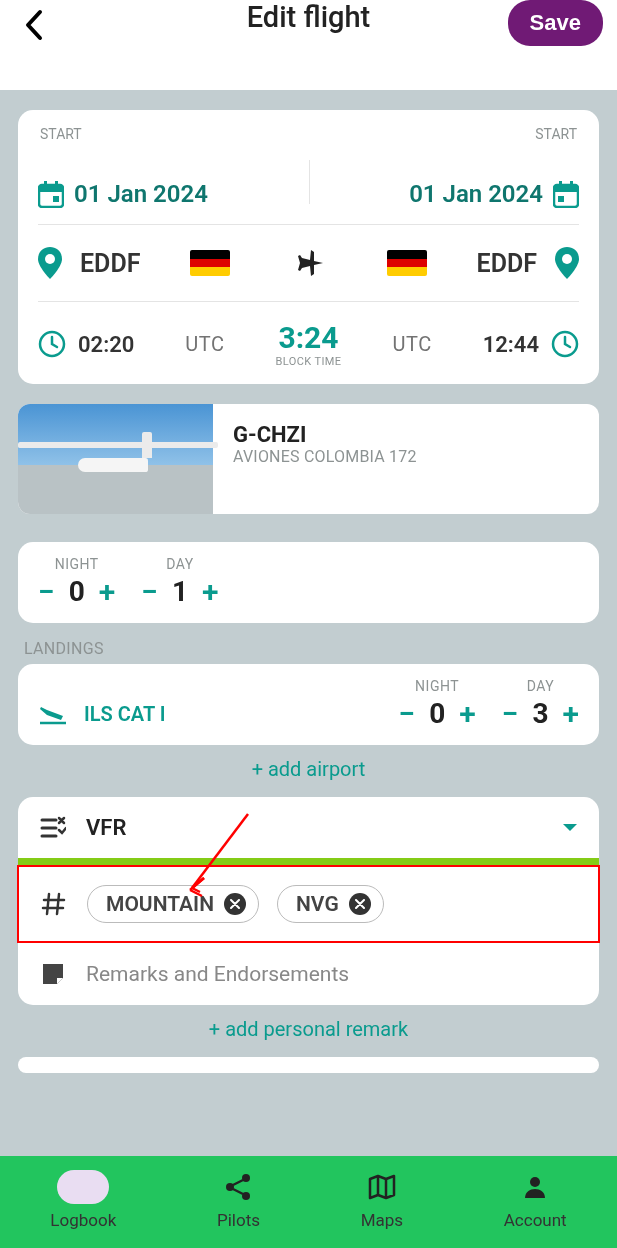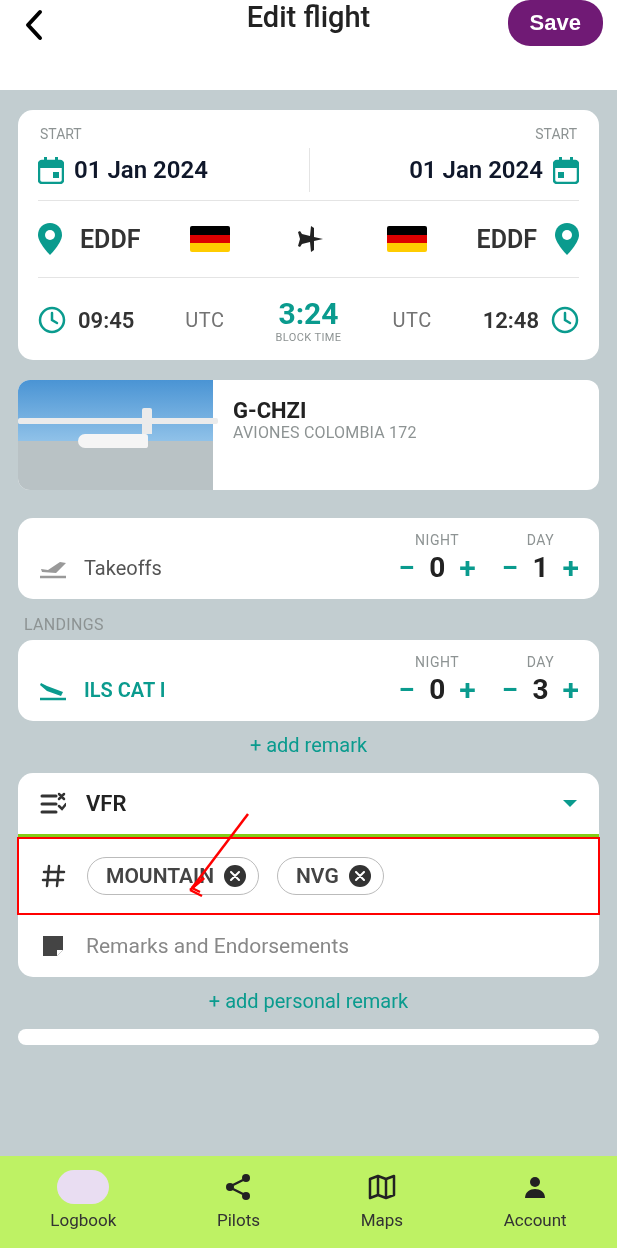--- a/index.html
+++ b/index.html
@@ -55,21 +55,21 @@
   
   .labels-row { display: flex; justify-content: space-between; color: #8d9393; font-size: 14px; padding: 4px 2px 4px 2px;}
   .date-row {
     display: flex;
     justify-content: space-between;
     align-items: center;
     padding: 10px 0 16px 0;
     border-bottom: 1px solid #e4e4e4;
     position: relative;
   }
-  .date-left, .date-right { display: flex; align-items: center; gap: 10px; font-size: 24px; font-weight: 600; color:#0f172a; }
+  .date-left, .date-right { display: flex; align-items: center; gap: 10px; font-size: 24px; font-weight: 600; color:#0f766e;margin-top:24px; }
   .vsep { width: 1px; height: 44px; background: #e4e4e4; position: absolute; left: 50%; }
   .airport-row {
     display: flex;
     align-items: center;
     justify-content: space-between;
     padding: 22px 0;
     border-bottom: 1px solid #e4e4e4;
   }
   .airport-side { display: flex; align-items: center; gap: 18px; font-size: 25px; font-weight: 600;}
   .flag {
@@ -109,37 +109,37 @@
   .counter-lbl { font-size:14px; color:#8d9393; letter-spacing:0.5px;}
   .counter-controls { display:flex; align-items:center; gap:12px; margin-top:2px;}
   .counter-btn { color:#0a9b8e; font-size:30px; font-weight:600; }
   .counter-val { font-size:28px; font-weight:700; color:#222; min-width:20px; text-align:center;}
 
   .section-lbl { color:#8d9393; font-size:16px; margin: 2px 6px 6px; letter-spacing:0.3px;}
   .add-link { text-align:center; color:#0a9b8e; font-size:20px; padding:4px 0 16px; }
 
   
   .detail-card { background:#fff; border-radius:15px; }
-  .detail-row { padding:18px 20px; display:flex; align-items:center; gap:18px; font-size:22px; font-weight:600; color:#222; border-bottom:3px solid #84cc16;}
+  .detail-row { padding:18px 20px; display:flex; align-items:center; gap:18px; font-size:22px; font-weight:600; color:#222; border-bottom:7px solid #84cc16;}
   .detail-row.last { border-bottom:none;}
   .row-icon { width:30px; display:flex; justify-content:center;}
   .chev { margin-left:auto; color:#0a9b8e;}
   .tag { display:inline-flex; align-items:center; gap:10px; border:1.5px solid #bbb; border-radius:22px; padding:6px 12px 6px 18px; font-size:21px; color:#444;}
   .tag-close { width:22px; height:22px; background:#333; border-radius:50%; color:#fff; display:flex; align-items:center; justify-content:center; font-size:14px; font-weight:700;}
   .remarks-row { color:#888; font-weight:400; font-size:21px;text-align:center;}
   .remarks-row .remark-icon-svg { fill:#444; }
 
   
   .annot-box { border:2.5px solid #ff0000; margin:0 -1px; }
   .arrow { position:absolute; left:180px; top:806px; pointer-events:none; z-index:5;}
 
   
   .bottom-nav {
     position:absolute; bottom:0; left:0; right:0;
-    background:#bef264;
+    background:#22c55e;
     display:flex; justify-content:space-around; align-items:center;
     padding:14px 0 18px;
   }
   .nav-item { display:flex; flex-direction:column; align-items:center; gap:6px; font-size:17px; color:#333;}
   .nav-icon { width:34px; height:34px; display:flex; align-items:center; justify-content:center;}
   .nav-active { background:#e9ddf2; border-radius:20px; padding:4px 26px;}
 
   svg { display:block; }
 </style>
 </head>
@@ -207,30 +207,30 @@
             <circle cx="12" cy="12" r="5" fill="#fff"></circle>
           </svg>
       </div>
     </div>
     <div class="time-row">
       <div class="time-side">
         <svg width="28" height="28" viewBox="0 0 28 28">
             <circle cx="14" cy="14" r="12" fill="none" stroke="#0a9b8e" stroke-width="2.5"></circle>
             <path d="M14 7v7l5 3" stroke="#0a9b8e" stroke-width="2.5" fill="none" stroke-linecap="round"></path>
           </svg>
-        <span>09:45</span>
+        <span>02:20</span>
       </div>
       <span class="utc">UTC</span>
       <div class="block">
         <div class="block-val">3:24</div>
         <div class="block-lbl">BLOCK TIME</div>
       </div>
       <span class="utc">UTC</span>
       <div class="time-side">
-        <span>12:48</span>
+        <span>12:44</span>
         <svg width="28" height="28" viewBox="0 0 28 28">
             <circle cx="14" cy="14" r="12" fill="none" stroke="#0a9b8e" stroke-width="2.5"></circle>
             <path d="M14 7v7l5 3" stroke="#0a9b8e" stroke-width="2.5" fill="none" stroke-linecap="round"></path>
           </svg>
       </div>
     </div>
   </div>
 
   <div class="aircraft-card">
     <div class="aircraft-img">
@@ -240,27 +240,20 @@
         <div class="plane-body"></div>
       </div>
     </div>
     <div class="aircraft-info">
       <div class="aircraft-reg">G-CHZI</div>
       <div class="aircraft-type">AVIONES COLOMBIA 172</div>
     </div>
   </div>
 
   <div class="card counter-card" style="margin-bottom:16px;">
-    <div class="counter-left">
-      <svg width="30" height="26" viewBox="0 0 30 26">
-          <path d="M2 22h26" stroke="#999" stroke-width="2.5"></path>
-          <path d="M3 14l7 1 12-8 6 1-10 10-14-1z" fill="#999"></path>
-        </svg>
-      <span>Takeoffs</span>
-    </div>
     <div class="counters">
       <div class="counter">
         <div class="counter-lbl">NIGHT</div>
         <div class="counter-controls">
           <span class="counter-btn">−</span>
           <span class="counter-val">0</span>
           <span class="counter-btn">+</span>
         </div>
       </div>
       <div class="counter">
@@ -295,21 +288,21 @@
       <div class="counter">
         <div class="counter-lbl">DAY</div>
         <div class="counter-controls">
           <span class="counter-btn">−</span>
           <span class="counter-val">3</span>
           <span class="counter-btn">+</span>
         </div>
       </div>
     </div>
   </div>
-  <div class="add-link">+ add remark</div>
+  <div class="add-link">+ add airport</div>
 
   <div class="detail-card" style="margin-bottom:8px;">
     <div class="detail-row">
       <span class="row-icon">
         <svg width="26" height="24" viewBox="0 0 26 24">
             <path d="M2 4h14M2 12h14M2 20h14" stroke="#333" stroke-width="3" stroke-linecap="round"></path>
             <path d="M19 2l5 5M24 2l-5 5" stroke="#333" stroke-width="2.5" stroke-linecap="round"></path>
             <path d="M19 14l3 3 4-5" stroke="#333" stroke-width="2.5" fill="none" stroke-linecap="round"></path>
           </svg>
       </span>

